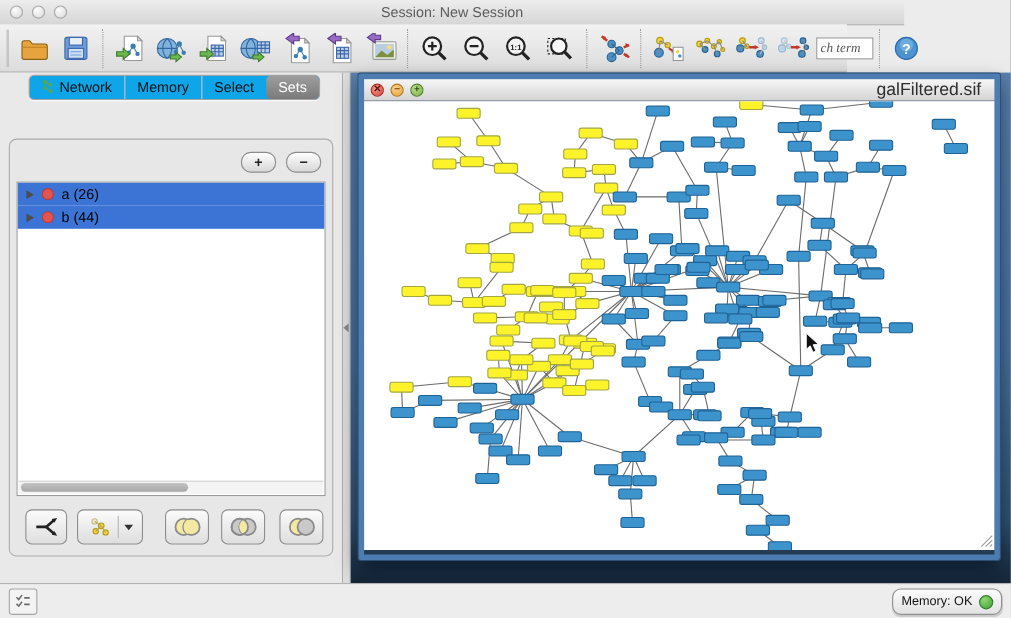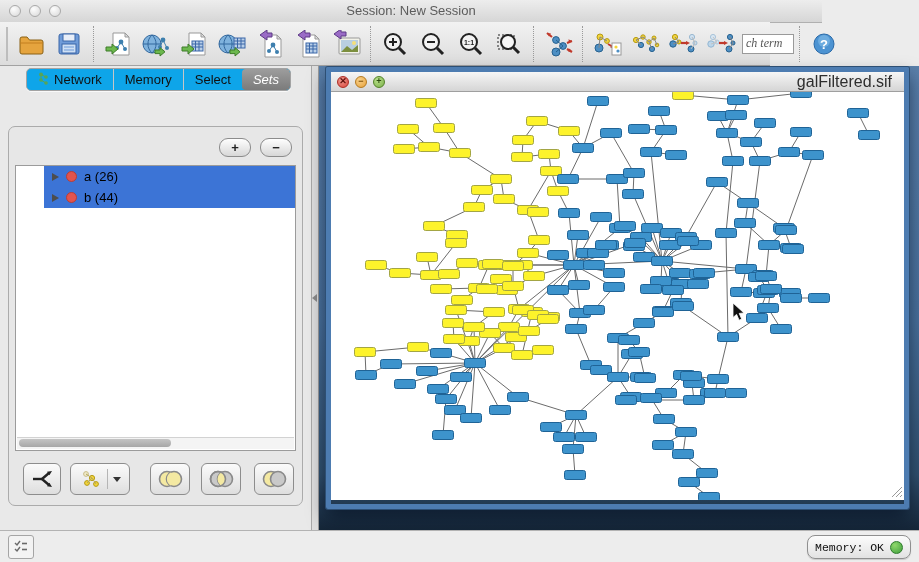--- a/index.html
+++ b/index.html
@@ -34,31 +34,31 @@
   .cp-header .spacer{flex:1;}
   .float-icon{width:10px;height:9px;border:1.5px solid #4a4a4a;margin-right:10px;}
   .close-icon{font-weight:bold;font-size:13px;color:#1a1a1a;line-height:1;}
   .tabbar{display:flex;justify-content:center;margin:2px 10px 0 16px;}
   .seg{display:inline-flex;border:1px solid #a3a3a3;border-radius:5px;background:#0ea5e9;
     height:21px;overflow:hidden;align-items:stretch;box-shadow:0 1px 0 rgba(255,255,255,.7);}
   .seg-item{display:flex;align-items:center;padding:0 11px;font-size:13px;color:#111;
     border-left:1px solid #c6c6c6;}
   .seg-item:first-child{border-left:none;}
   .seg-item.active{background:linear-gradient(#9d9d9d,#7b7b7b);color:#fff;
-    border-radius:4px;border-left:none;margin:0;font-style:italic;}
+    border-radius:4px;border-left:none;margin:0;}
   .seg-item .mini-net{margin-right:5px;}
   .cp-box{position:absolute;left:8px;right:8px;top:60px;height:378px;
     border:1px solid #ababab;border-radius:7px;background:#e7e7e7;}
   .pm-row{position:absolute;top:11px;right:10px;display:flex;gap:9px;}
   .pm-btn{width:30px;height:17px;border:1px solid #8c8c8c;border-radius:9px;
     background:linear-gradient(#fefefe,#d7d7d7);display:flex;align-items:center;justify-content:center;
     font-weight:bold;font-size:13px;color:#222;line-height:1;}
   .set-list{position:absolute;left:6px;right:6px;top:38px;bottom:54px;background:#fff;
     border:1px solid #9b9b9b;overflow:hidden;}
-  .set-row{height:21px;display:flex;align-items:center;background:#3c74d6;color:#000;margin-left:28px;}
+  .set-row{height:21px;display:flex;align-items:center;background:#3c74d6;color:#000;}
   .tri{width:0;height:0;border-left:7px solid #4d4d4d;border-top:4.5px solid transparent;
     border-bottom:4.5px solid transparent;margin:0 7px 0 8px;flex:none;}
   .dot{width:11px;height:11px;border-radius:50%;background:#e2544d;border:1px solid #b93d38;
     margin-right:7px;flex:none;box-sizing:border-box;}
   .set-label{font-size:13px;}
   .hscroll{position:absolute;left:1px;right:1px;bottom:1px;height:11px;background:#f4f4f4;
     border-top:1px solid #d2d2d2;}
   .hthumb{position:absolute;left:2px;top:1px;width:55%;height:8px;border-radius:4px;
     background:linear-gradient(#c4c4c4,#a7a7a7);}
   .cp-buttons{position:absolute;left:14px;bottom:10px;display:flex;align-items:center;}
@@ -94,21 +94,21 @@
   .iframe-name{position:absolute;left:0;right:12px;text-align:right;font-size:16px;color:#2e2e2e;}
   .canvas{position:relative;width:573px;height:408px;background:#ffffff;overflow:hidden;}
   .canvas svg{display:block;}
   
   .statusbar{position:absolute;left:0;top:530px;width:919px;height:32px;background:#ededed;
     border-top:1px solid #b3b3b3;box-sizing:border-box;}
   .task-btn{position:absolute;left:8px;top:4px;width:24px;height:22px;border:1px solid #a5a5a5;
     border-radius:3px;background:#f3f3f3;display:flex;align-items:center;justify-content:center;}
   .mem-btn{position:absolute;right:8px;top:4px;height:22px;border:1px solid #8f8f8f;border-radius:8px;
     background:linear-gradient(#fcfcfc,#e2e2e2);display:flex;align-items:center;padding:0 7px;
-    font-size:11.5px;color:#111;box-shadow:0 1px 1px rgba(0,0,0,.15);font-family:Liberation Mono, monospace;}
+    font-size:11.5px;color:#111;box-shadow:0 1px 1px rgba(0,0,0,.15);}
   .mem-dot{width:13px;height:13px;border-radius:50%;margin-left:6px;
     background:radial-gradient(circle at 35% 30%,#8fd86c,#3f9e3c);border:1px solid #2d7a2b;box-sizing:border-box;}
 </style>
 </head>
 <body>
 
 <div id="app">
 
   <div class="titlebar">
     <div class="lights">

